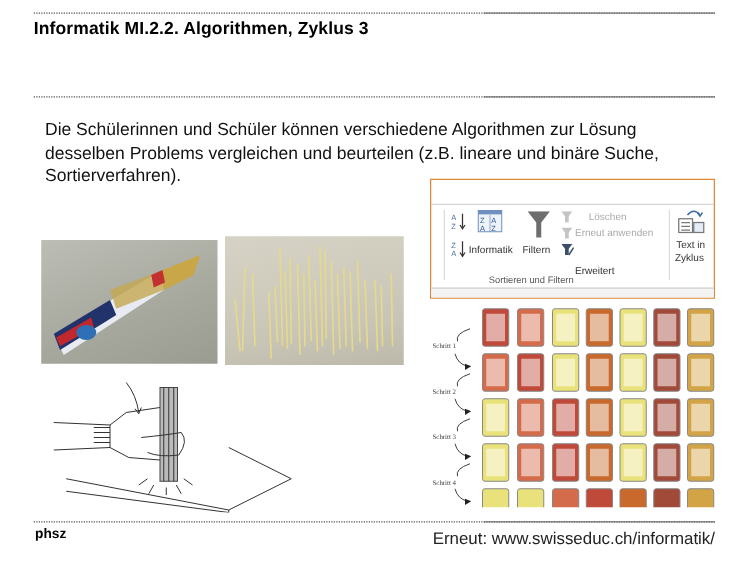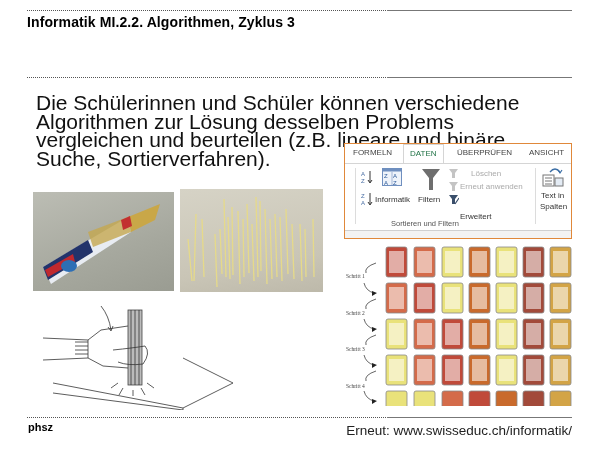--- a/index.html
+++ b/index.html
@@ -1,20 +1,20 @@
 <!DOCTYPE html>
 <html><head>
 <meta charset="utf-8">
 <style>
   * { box-sizing: border-box; margin: 0; padding: 0; }
   body { width: 600px; height: 450px; background: #ffffff; position: relative; overflow: hidden; font-family: "Liberation Sans", sans-serif; color: #000; }
   .rule { position: absolute; left: 27px; width: 545px; height: 0; border-top: 1px dotted #555; }
   .rule::after { content: ""; position: absolute; left: 360px; right: 0; top: -1px; border-top: 1px solid #777; }
   .title { position: absolute; left: 27px; top: 14px; font-size: 14px; font-weight: bold; letter-spacing: 0.1px; }
-  .body-text { position: absolute; left: 36px; top: 94px; width: 520px; font-size: 21px; line-height: 18.5px; color: #111; }
+  .body-text { position: absolute; left: 36px; top: 94px; width: 520px; font-size: 14px; line-height: 18.5px; color: #111; }
   .footer-left { position: absolute; left: 28px; top: 421px; font-size: 11px; font-weight: bold; text-align: center; }
   .footer-right { position: absolute; right: 28px; top: 423px; font-size: 13.5px; color: #222; }
 
   
   .ribbon { position: absolute; left: 344px; top: 143px; width: 228px; height: 96px; border: 1.5px solid #e0883a; background: #fff; font-size: 8px; color: #444; }
   .tabs { position: absolute; left: 0; top: 0; width: 100%; height: 19px; }
   .tab { position: absolute; top: 4px; font-size: 8px; color: #444; }
   .tab.active { color: #217346; top: 0; height: 20px; padding: 4px 6px 0 6px; border: 1px solid #d5d5d5; border-bottom: none; background: #fff; }
   .ribbon-body { position: absolute; left: 0; top: 19px; width: 100%; height: 68px; border-top: 1px solid #d5d5d5; }
   .ribbon-bottom { position: absolute; left: 0; bottom: 0; width: 100%; height: 8px; background: #f3f3f3; border-top: 1px solid #d0d0d0; }
@@ -33,26 +33,20 @@
 </head>
 <body>
 
 <div class="rule" style="top:10px;"></div>
 <div class="title">Informatik MI.2.2. Algorithmen, Zyklus 3</div>
 <div class="rule" style="top:77px;"></div>
 
 <div class="body-text">Die Schülerinnen und Schüler können verschiedene Algorithmen zur Lösung desselben Problems vergleichen und beurteilen (z.B. lineare und binäre Suche, Sortierverfahren).</div>
 
 <div class="ribbon">
-  <div class="tabs">
-    <span class="tab" style="left:8px;">FORMELN</span>
-    <span class="tab active" style="left:58px;">DATEN</span>
-    <span class="tab" style="left:112px;">ÜBERPRÜFEN</span>
-    <span class="tab" style="left:184px;">ANSICHT</span>
-  </div>
   <div class="ribbon-body">
     <div class="vsep" style="left:10px;"></div>
 
     <svg class="icon" style="left:16px;top:6px;" width="12" height="14" viewBox="0 0 12 14">
       <text x="0" y="6" font-size="6" fill="#4a6fa5" font-family="Liberation Sans, sans-serif">A</text>
       <text x="0" y="13" font-size="6" fill="#4a6fa5" font-family="Liberation Sans, sans-serif">Z</text>
       <line x1="9" y1="1" x2="9" y2="12" stroke="#333" stroke-width="1"></line>
       <polyline points="7,10 9,13 11,10" fill="none" stroke="#333" stroke-width="1"></polyline>
     </svg>
     <svg class="icon" style="left:16px;top:28px;" width="12" height="14" viewBox="0 0 12 14">
@@ -99,21 +93,21 @@
     <svg class="icon" style="left:197px;top:3px;" width="22" height="20" viewBox="0 0 22 20">
       <path d="M8,5 Q13,-1 18,5" fill="none" stroke="#3b6ea5" stroke-width="1.3"></path>
       <polyline points="16,3 18,6 20,3" fill="none" stroke="#3b6ea5" stroke-width="1.2"></polyline>
       <rect x="1" y="8" width="11" height="11" fill="#fff" stroke="#777"></rect>
       <line x1="3" y1="11" x2="10" y2="11" stroke="#777"></line>
       <line x1="3" y1="14" x2="10" y2="14" stroke="#777"></line>
       <line x1="3" y1="17" x2="10" y2="17" stroke="#777"></line>
       <rect x="13" y="11" width="8" height="8" fill="#e4ecf5" stroke="#777"></rect>
     </svg>
     <span class="lbl" style="left:196px;top:27px;">Text in</span>
-    <span class="lbl" style="left:195px;top:38px;">Spalten</span>
+    <span class="lbl" style="left:195px;top:38px;">Zyklus</span>
   </div>
   <div class="ribbon-bottom"></div>
 </div>
 
 <div class="photo1">
   <svg width="141" height="99" viewBox="0 0 141 99">
     <polygon points="10,75 95,25 98,40 18,92" fill="#e8ecf2"></polygon>
     <polygon points="10,75 55,48 60,60 15,88" fill="#22336b"></polygon>
     <polygon points="12,78 40,62 42,70 15,85" fill="#c0282e"></polygon>
     <ellipse cx="36" cy="74" rx="8" ry="6" fill="#2e6fb5"></ellipse>

